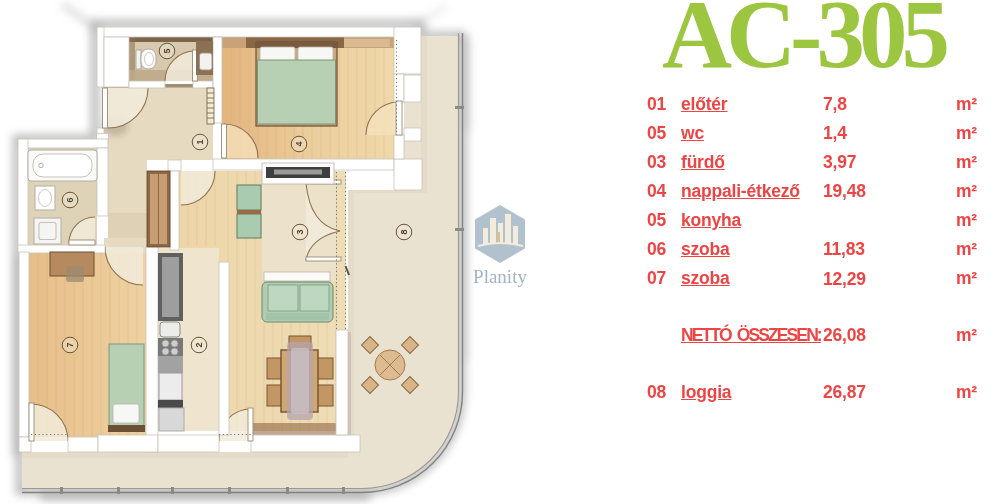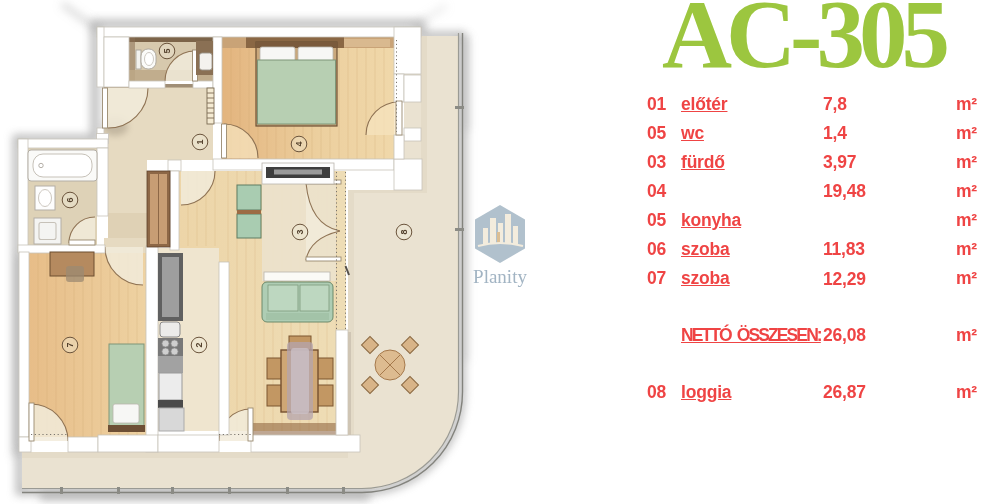--- a/index.html
+++ b/index.html
@@ -465,20 +465,21 @@
       <span class="unit">m²</span>
     </div>
 <div class="row" style="top:152px;">
       <span class="num">03</span>
       <span class="nam">fürdő</span>
       <span class="val" style="top:0;">3,97</span>
       <span class="unit">m²</span>
     </div>
 <div class="row" style="top:181px;">
       <span class="num">04</span>
+      <span class="nam">nappali-étkező</span>
       <span class="val" style="top:0;">19,48</span>
       <span class="unit">m²</span>
     </div>
 <div class="row" style="top:210px;">
       <span class="num">05</span>
       <span class="nam">konyha</span>
       <span class="unit">m²</span>
     </div>
 <div class="row" style="top:239px;">
       <span class="num">06</span>

